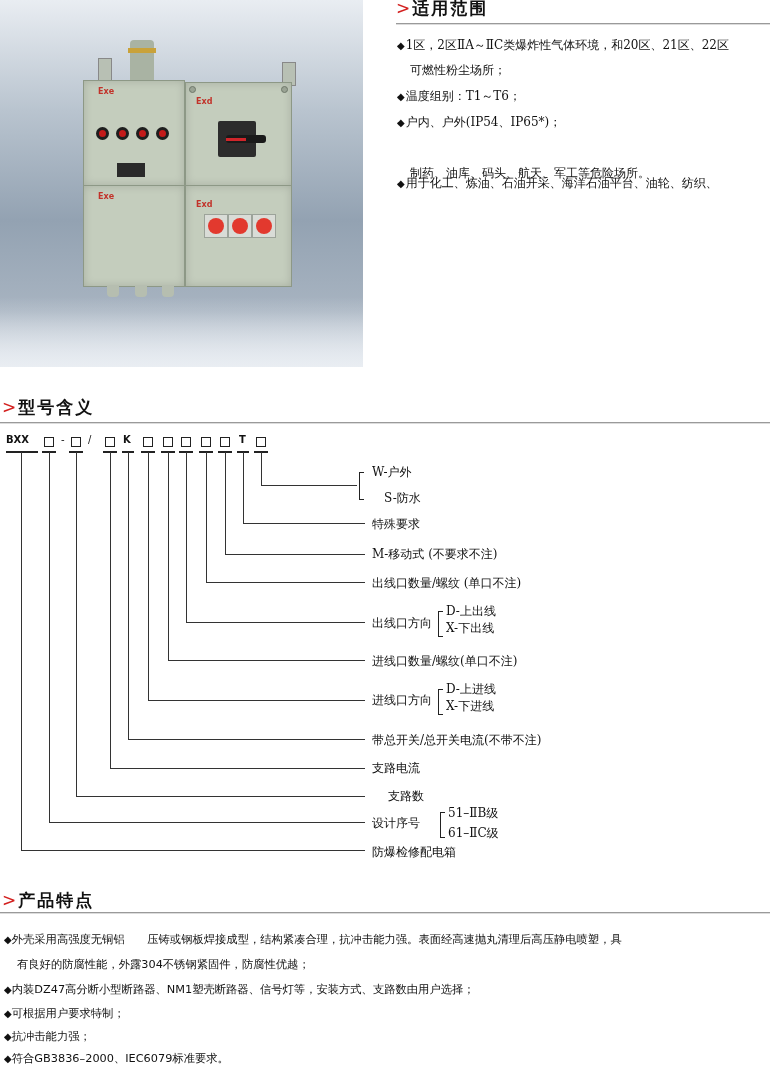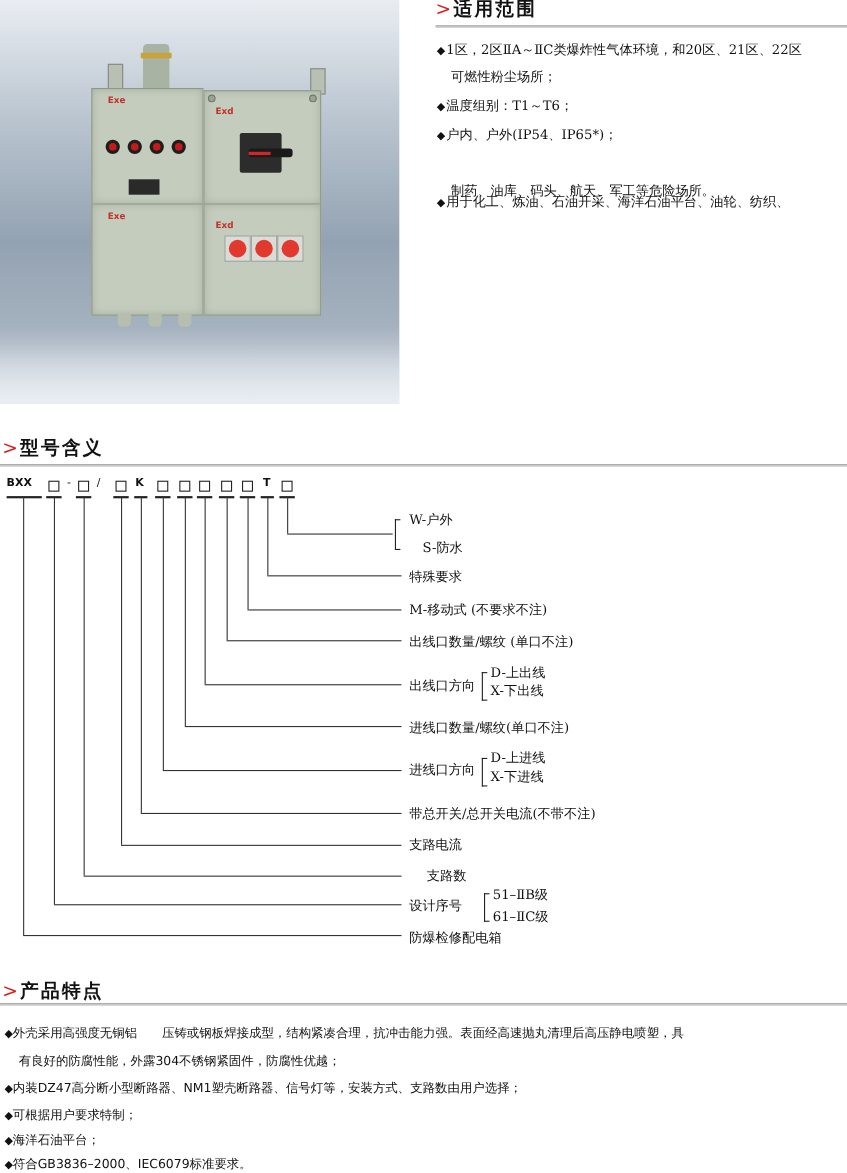--- a/index.html
+++ b/index.html
@@ -205,17 +205,17 @@
   <span class="dia" style="font-size:10px;">◆</span><span style="font-size:11.3px;">外壳采用高强度无铜铝　　压铸或钢板焊接成型，结构紧凑合理，抗冲击能力强。表面经高速抛丸清理后高压静电喷塑，具</span>
 </div>
 <div class="abs feat" style="left:17px;top:957px;font-size:11.3px;">有良好的防腐性能，外露304不锈钢紧固件，防腐性优越；</div>
 <div class="abs feat" style="left:4px;top:982px;">
   <span class="dia" style="font-size:10px;">◆</span><span style="font-size:11.3px;">内装DZ47高分断小型断路器、NM1塑壳断路器、信号灯等，安装方式、支路数由用户选择；</span>
 </div>
 <div class="abs feat" style="left:4px;top:1006px;">
   <span class="dia" style="font-size:10px;">◆</span><span style="font-size:11.3px;">可根据用户要求特制；</span>
 </div>
 <div class="abs feat" style="left:4px;top:1029px;">
-  <span class="dia" style="font-size:10px;">◆</span><span style="font-size:11.3px;">海洋石油平台；</span>
+  <span class="dia" style="font-size:10px;">◆</span><span style="font-size:11.3px;">抗冲击能力强；</span>
 </div>
 <div class="abs feat" style="left:4px;top:1051px;">
   <span class="dia" style="font-size:10px;">◆</span><span style="font-size:11.3px;">符合GB3836–2000、IEC6079标准要求。</span>
 </div>
 
 </body></html>

